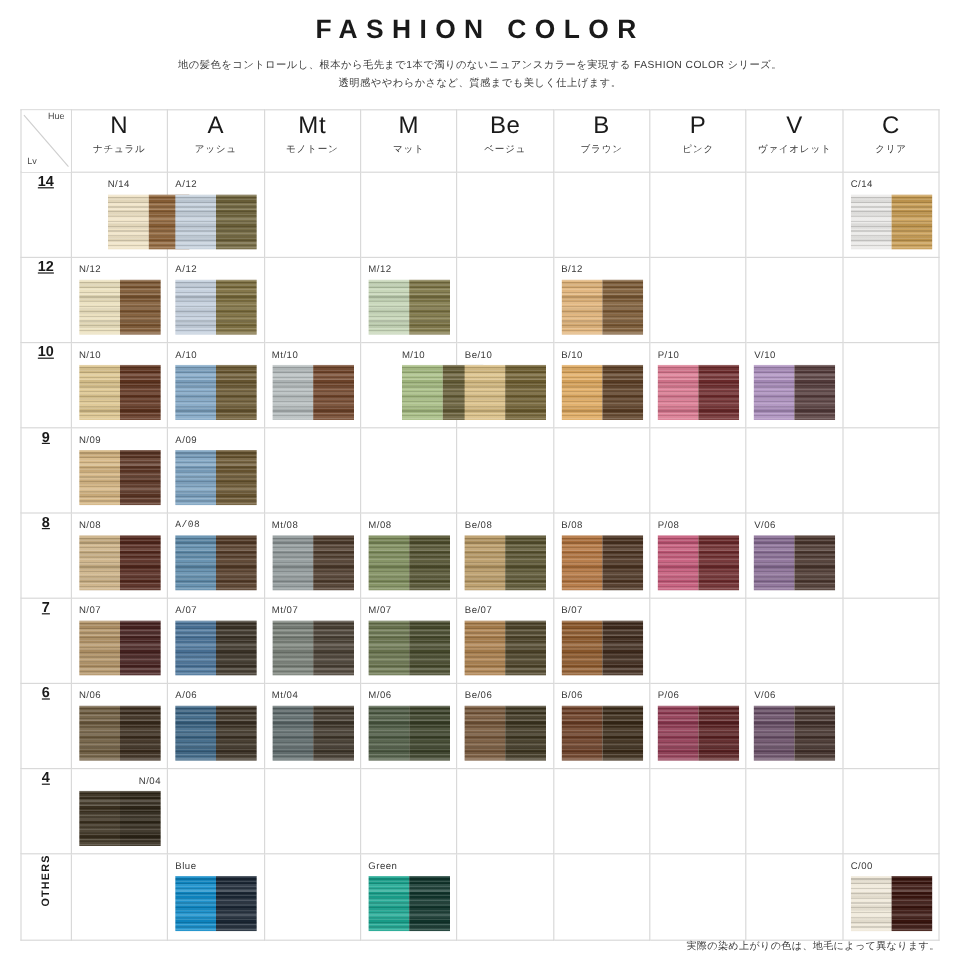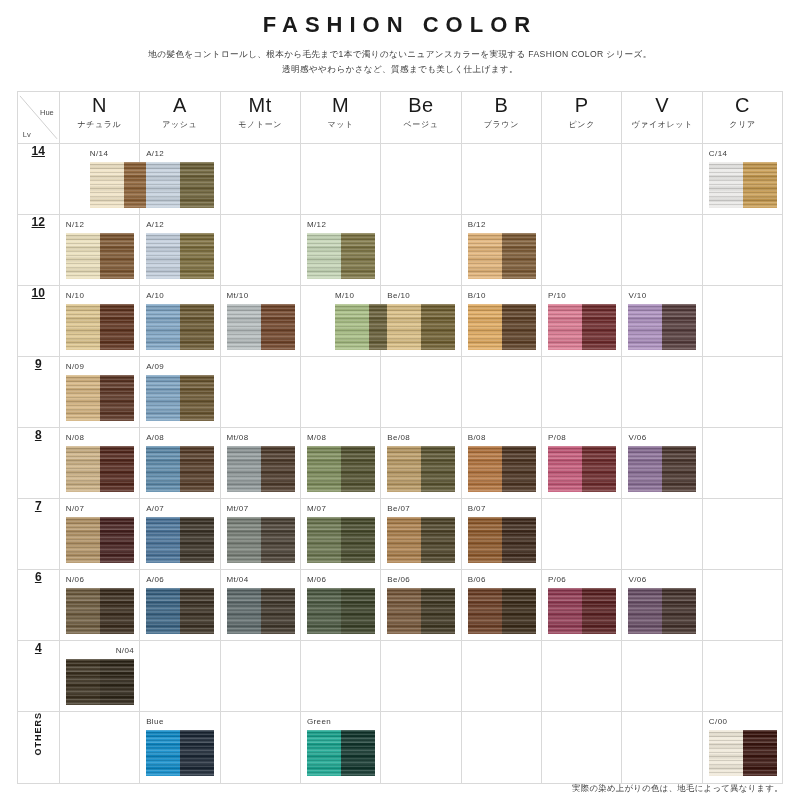--- a/index.html
+++ b/index.html
@@ -50,21 +50,21 @@
   
   th.corner {
     height:52px;
     position:relative;
     background:#fff;
   }
   th.corner .diag {
     position:absolute; inset:0;
   }
   th.corner .hue-lbl {
-    position:absolute; top:16px; right:5px;
+    position:absolute; top:0; right:5px;
     font-size:7.5px; color:#4a4a4a; font-weight:400;
   }
   th.corner .lv-lbl {
     position:absolute; bottom:4px; left:5px;
     font-size:7.5px; color:#4a4a4a; font-weight:400;
   }
 
   th.huehead {
     height:52px;
     text-align:center;
@@ -431,21 +431,21 @@
           <td class="lvcell">8</td>
           <td class="cell" style="height: 68px;">
             <div class="swatch-wrap">
               <div class="sw-label">N/08</div>
               <div class="swatch" style="height: 46px;">
                 <div class="half" style="background: rgb(203, 176, 132);"></div>
                 <div class="half" style="background: rgb(84, 40, 29);"></div>
               </div>
             </div>
           </td>
-          <td class="cell" style="height: 68px;">
+          <td class="cell" style="height: 68px; font-family: Liberation Mono, monospace;">
             <div class="swatch-wrap">
               <div class="sw-label">A/08</div>
               <div class="swatch" style="height: 46px;">
                 <div class="half" style="background: rgb(94, 139, 171);"></div>
                 <div class="half" style="background: rgb(85, 60, 40);"></div>
               </div>
             </div>
           </td>
           <td class="cell" style="height: 68px;">
             <div class="swatch-wrap">

